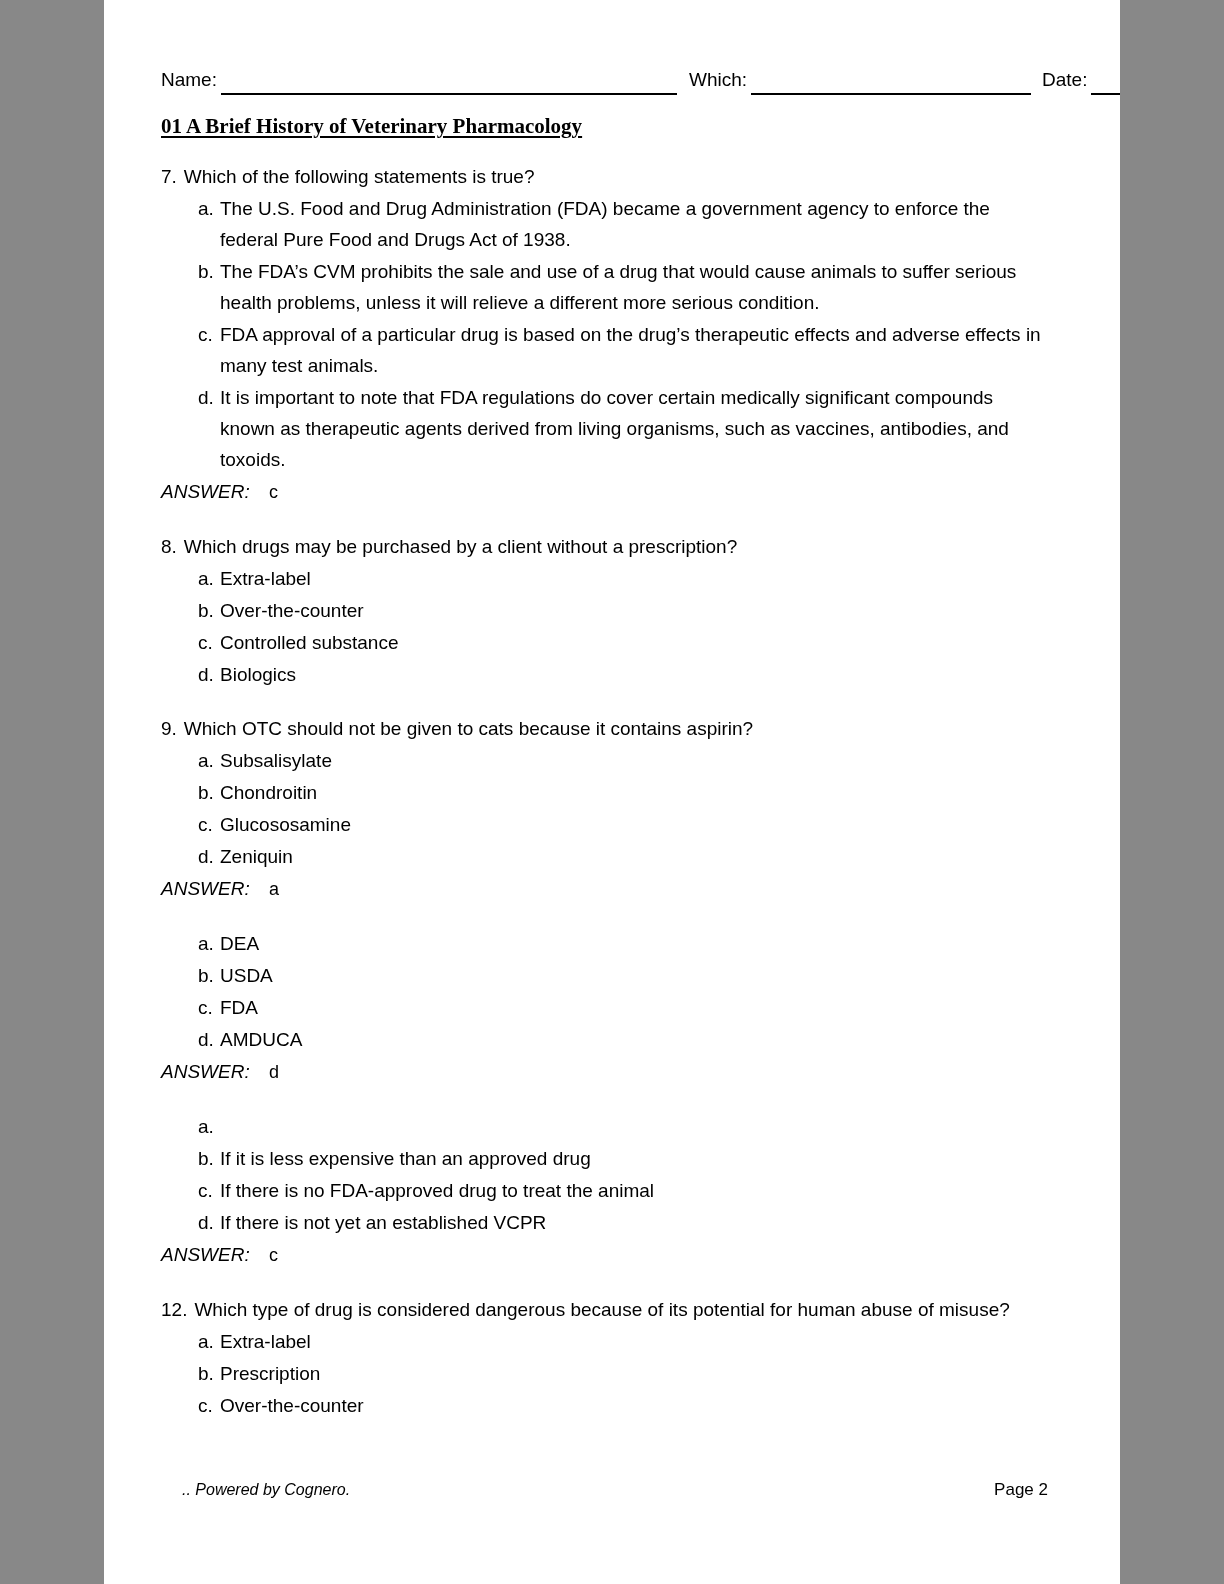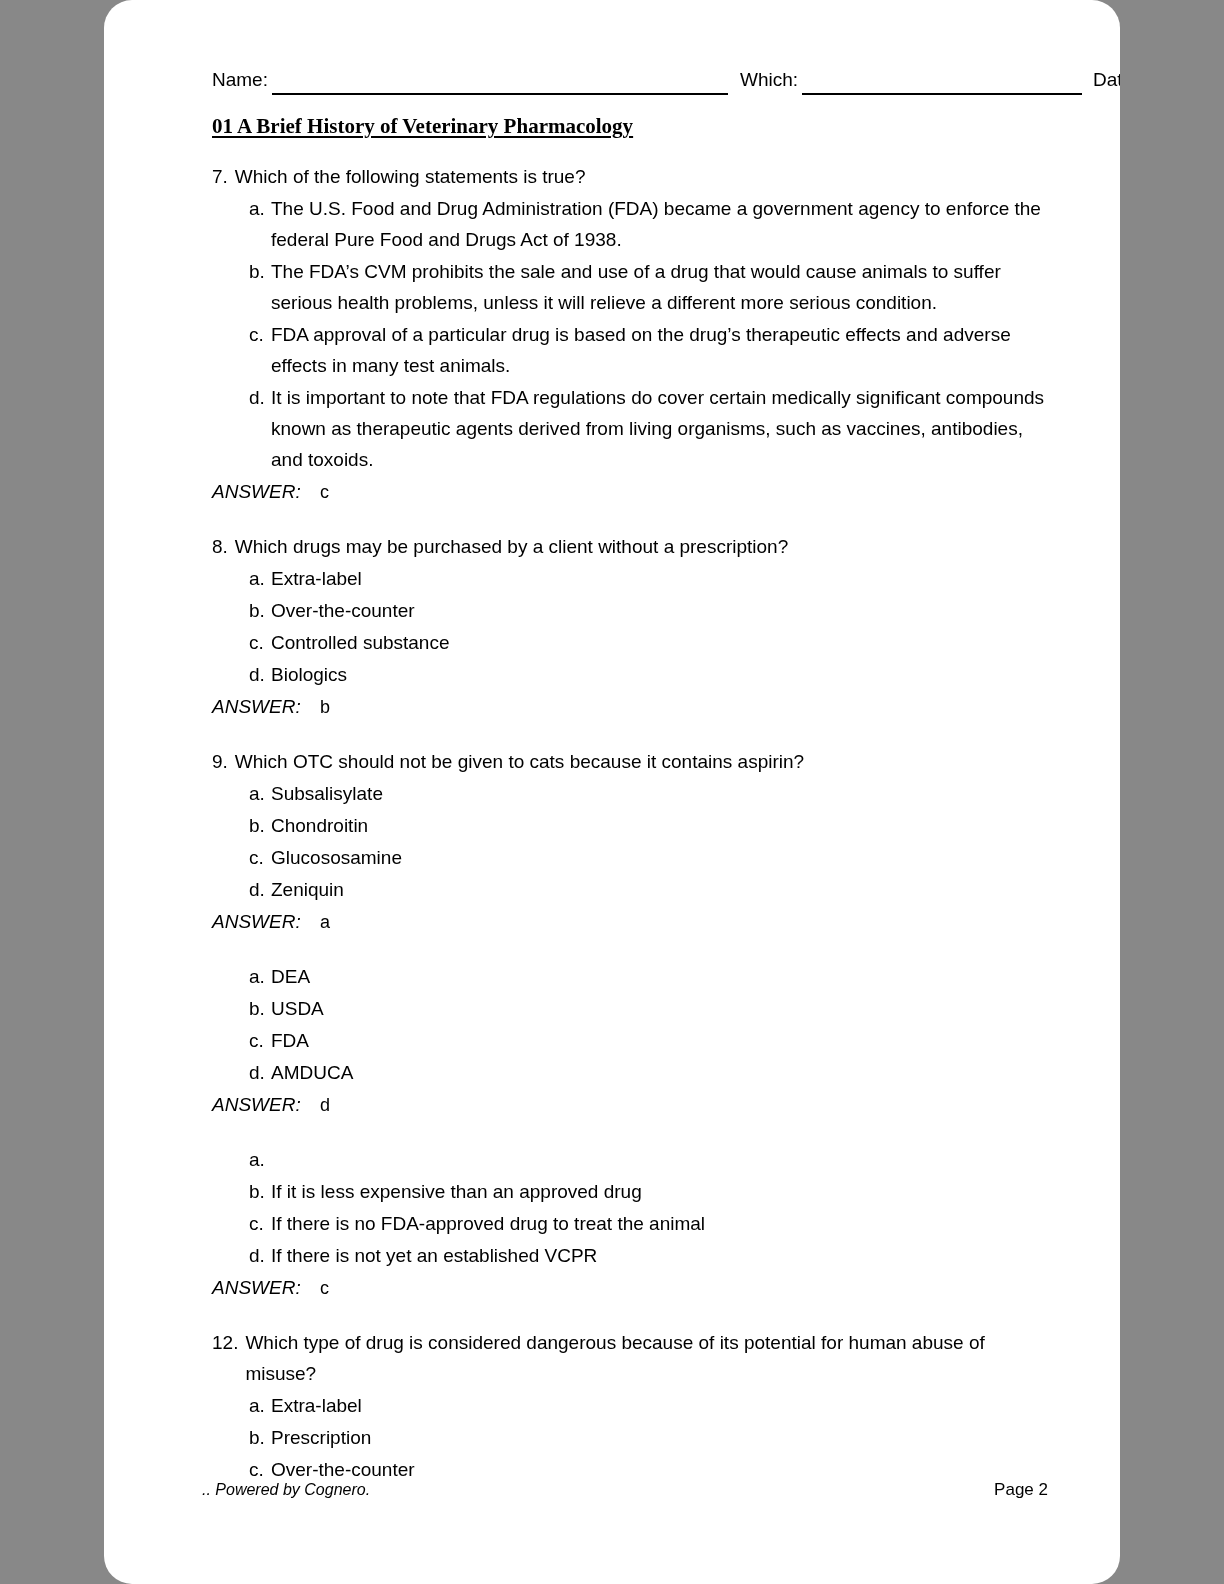--- a/index.html
+++ b/index.html
@@ -7,23 +7,22 @@
   .page {
     position: relative;
     width: 1016px;
     height: 1584px;
     margin: 0 auto;
     background: #ffffff;
     color: #000;
     font-family: "Liberation Sans", sans-serif;
     font-size: 19px;
     line-height: 31px;
-    padding: 64px 72px 0 108px;
+    padding: 64px 72px 0 57px;
     overflow: hidden;
-    border-radius: 28px;
   }
   
   .fill-row {
     display: flex;
     align-items: flex-end;
     margin-bottom: 18px;
     white-space: nowrap;
   }
   .fill-label { flex: none; padding-right: 4px; }
   .blank {
@@ -53,21 +52,21 @@
   .q-text { max-width: 1010px; }
   .option { display: flex; margin: 1px 0; }
   .opt-letter { flex: none; margin-left: 37px; width: 22px; }
   .opt-text { max-width: 985px; }
   .answer-line { margin-top: 1px; }
   .answer-label { font-style: italic; }
   .answer-value { margin-left: 14px; font-size: 18px; }
   
   .footer {
     position: absolute;
-    left: 98px;
+    left: 78px;
     right: 72px;
     bottom: 84px;
     display: flex;
     justify-content: space-between;
     align-items: flex-start;
   }
   .powered { font-style: italic; font-size: 16px; line-height: 20px; }
   .page-num { font-size: 17px; line-height: 20px; }
 </style>
 </head>
@@ -138,24 +137,20 @@
   <div class="option">
     <span class="opt-letter">c.</span>
     <span class="opt-text">Controlled substance</span>
   </div>
 
   <div class="option">
     <span class="opt-letter">d.</span>
     <span class="opt-text">Biologics</span>
   </div>
 </div>
-    <div class="answer-line">
-      <span class="answer-label">ANSWER:</span>
-      <span class="answer-value">b</span>
-    </div>
   </div>
 
   <div class="question">
     <div class="q-line">
       <span class="q-num">9.</span>
       <span class="q-text">Which OTC should not be given to cats because it contains aspirin?</span>
     </div>
     <div class="options">
   <div class="option">
     <span class="opt-letter">a.</span>

